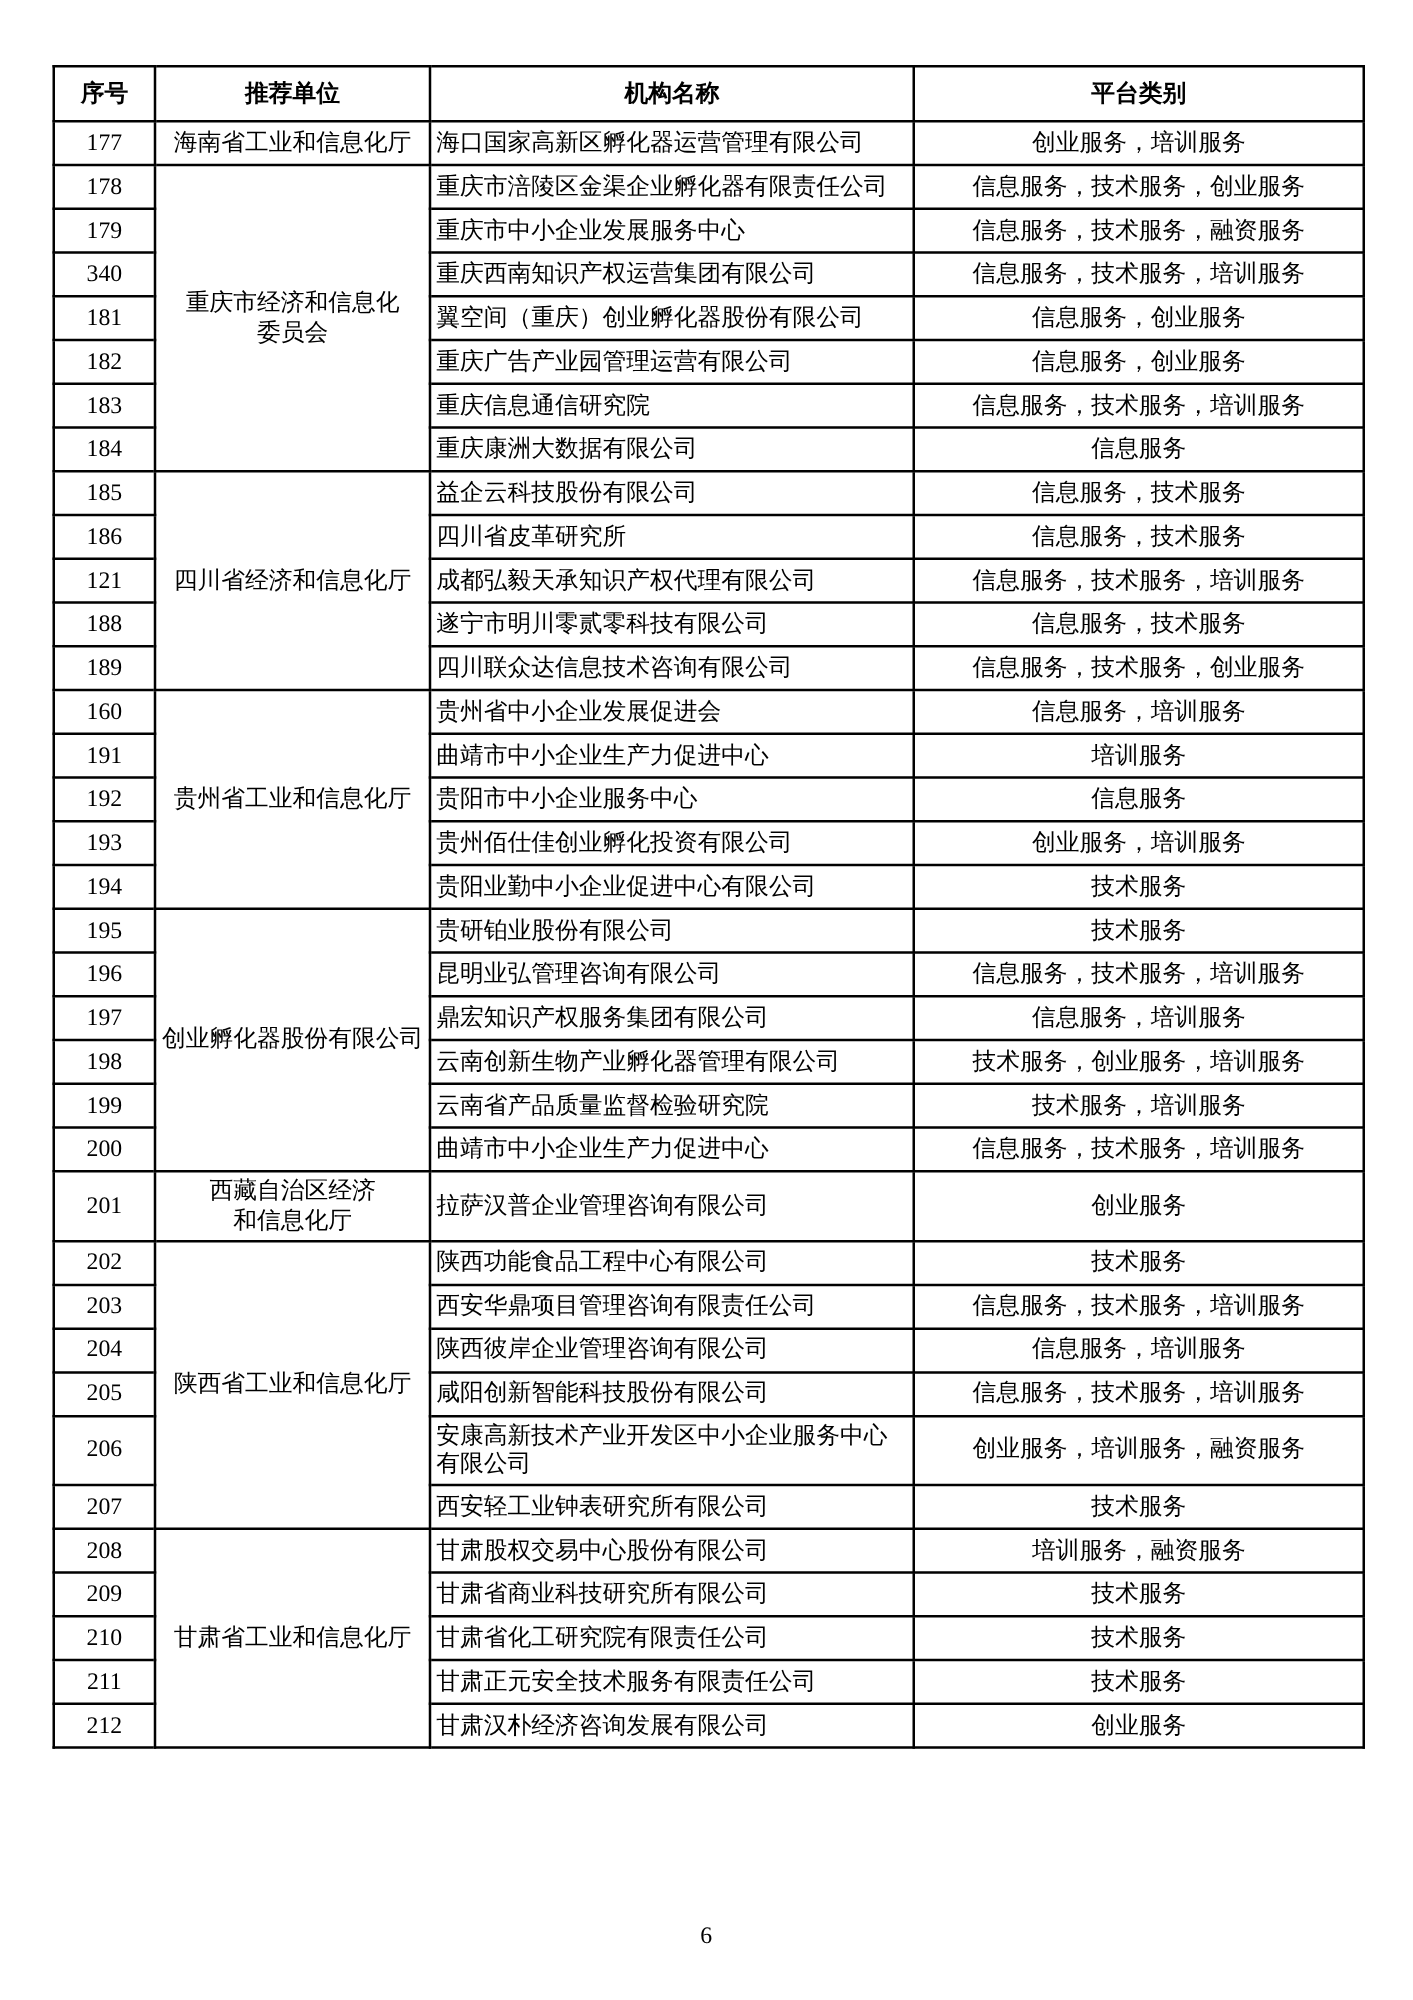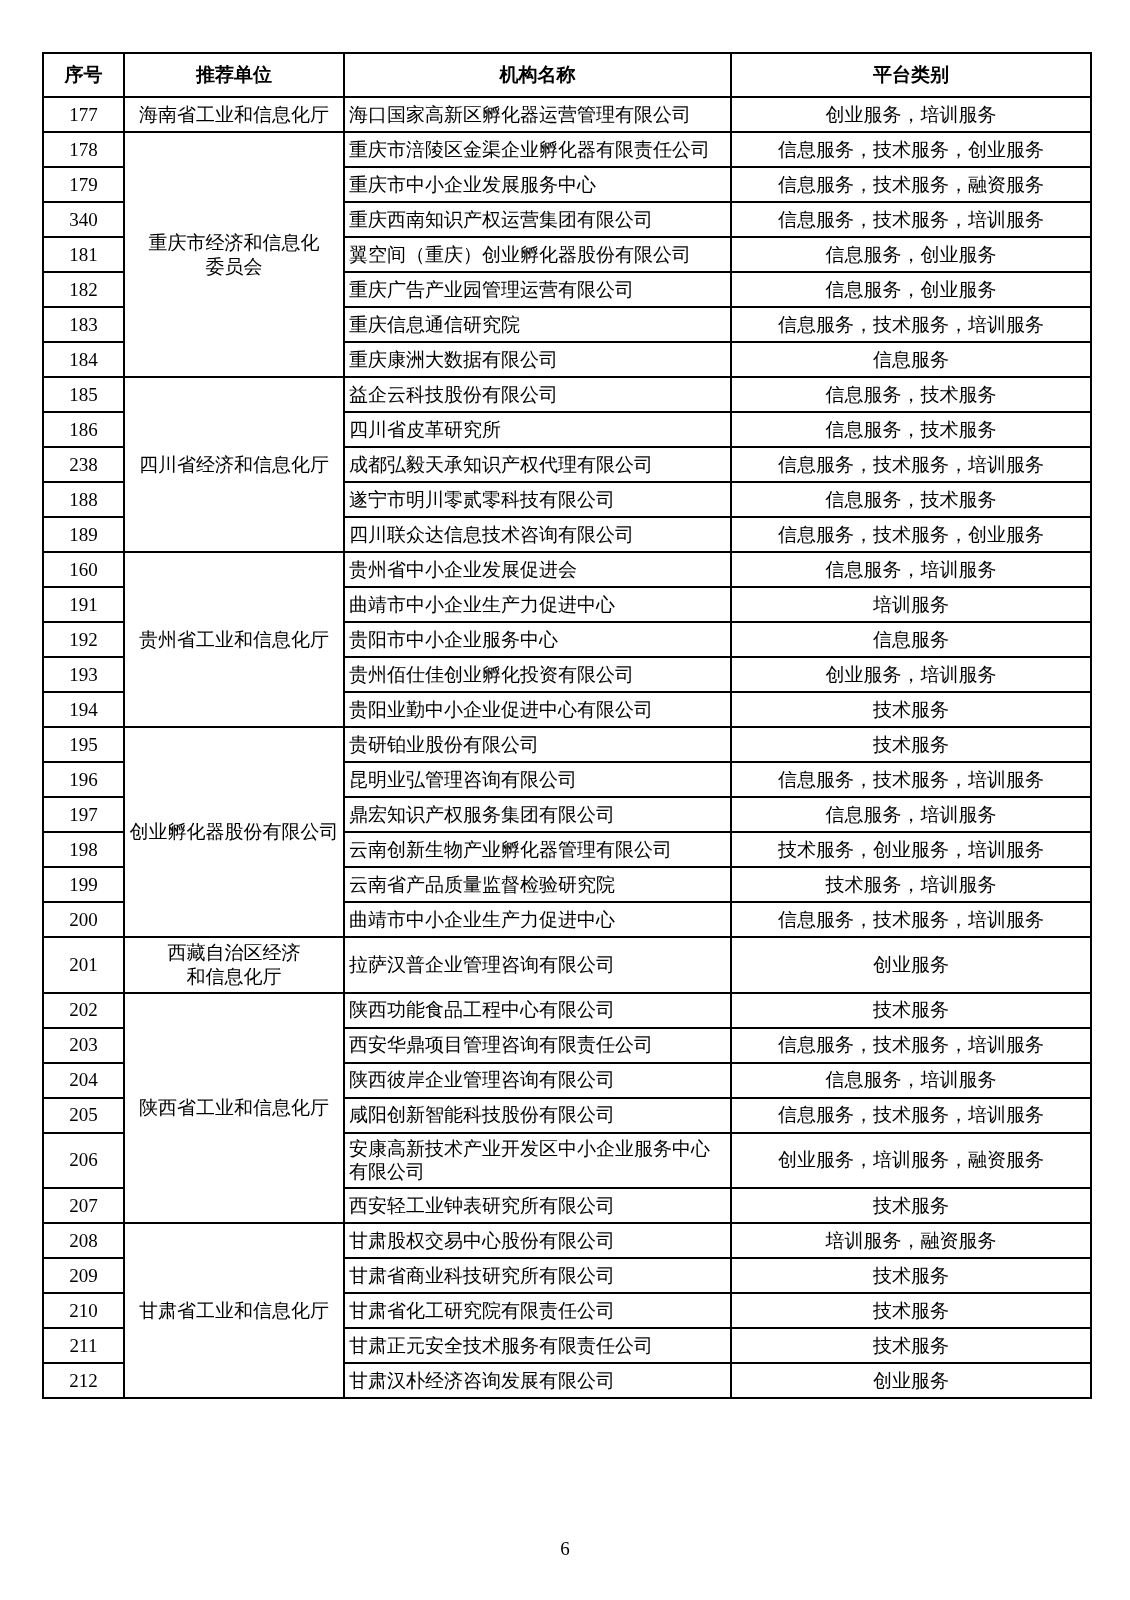--- a/index.html
+++ b/index.html
@@ -146,21 +146,21 @@
           <td class="c-unit" rowspan="5">四川省经济和信息化厅</td>
           <td class="c-org">益企云科技股份有限公司</td>
           <td class="c-svc">信息服务，技术服务</td>
         </tr>
         <tr>
           <td class="c-no">186</td>
           <td class="c-org">四川省皮革研究所</td>
           <td class="c-svc">信息服务，技术服务</td>
         </tr>
         <tr>
-          <td class="c-no">238</td>
+          <td class="c-no">121</td>
           <td class="c-org">成都弘毅天承知识产权代理有限公司</td>
           <td class="c-svc">信息服务，技术服务，培训服务</td>
         </tr>
         <tr>
           <td class="c-no">188</td>
           <td class="c-org">遂宁市明川零贰零科技有限公司</td>
           <td class="c-svc">信息服务，技术服务</td>
         </tr>
         <tr>
           <td class="c-no">189</td>

